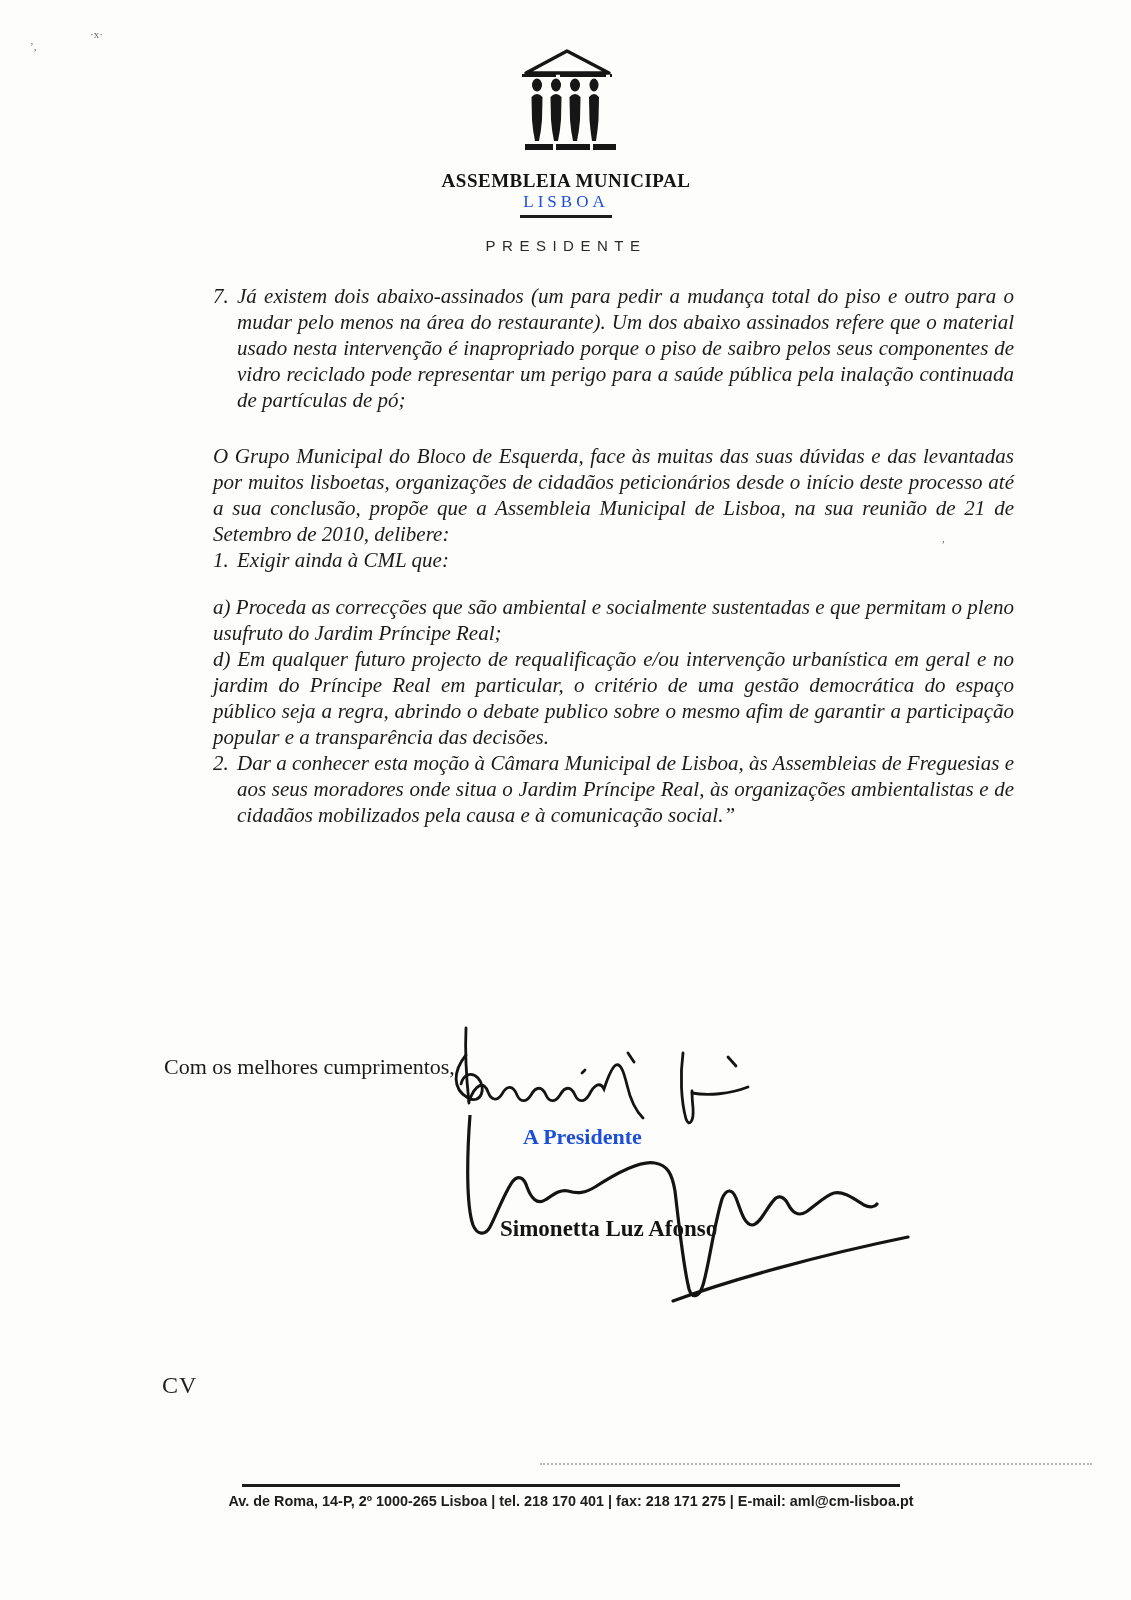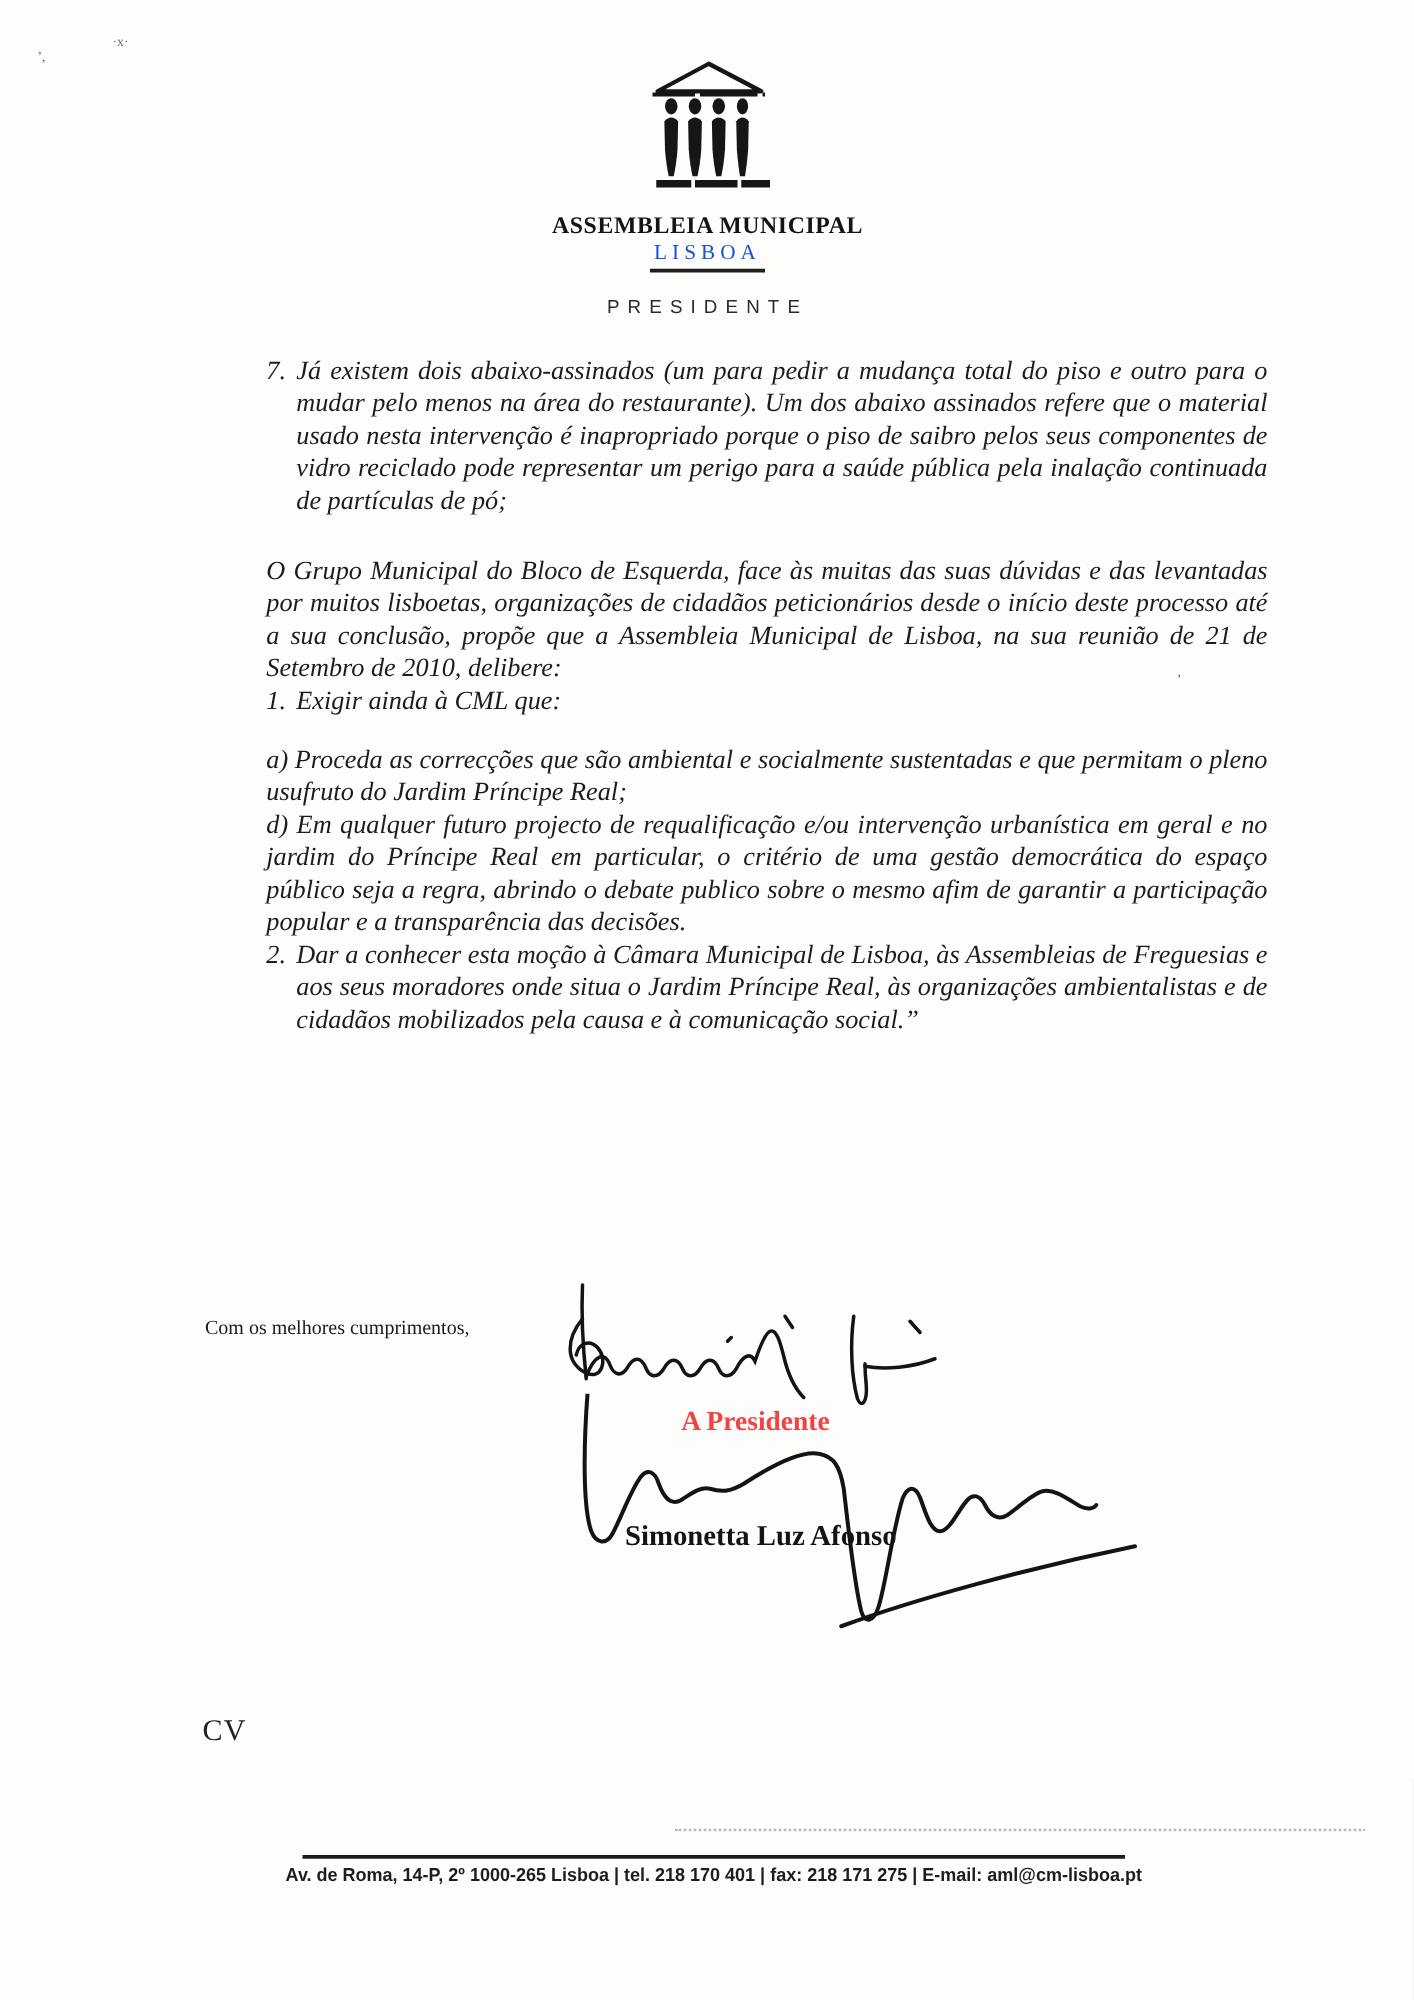--- a/index.html
+++ b/index.html
@@ -41,25 +41,25 @@
   .hang .txt{flex:1 1 auto;}
   .mb30{margin-bottom:30px;}
   .mb36{margin-bottom:36px;}
   .mb21{margin-bottom:21px;}
   .mb25{margin-bottom:25px;}
   .mb40{margin-bottom:40px;}
   .content p{margin:0;}
   
   .salutation{
     position:absolute;left:164px;top:1054px;
-    font-size:16px;color:#1b1b1b;
+    font-size:22px;color:#1b1b1b;
   }
   .sig-title{
-    position:absolute;left:545px;top:1124px;
-    font-size:22px;font-weight:700;color:#ef4444;
+    position:absolute;left:523px;top:1124px;
+    font-size:22px;font-weight:700;color:#1d4ed8;
   }
   .sig-name{
     position:absolute;left:500px;top:1216px;
     font-size:23px;font-weight:700;color:#141414;white-space:nowrap;
   }
   .initials{
     position:absolute;left:162px;top:1372px;
     font-size:24px;letter-spacing:1px;color:#222;
   }
   .sig-svg{position:absolute;pointer-events:none;}

